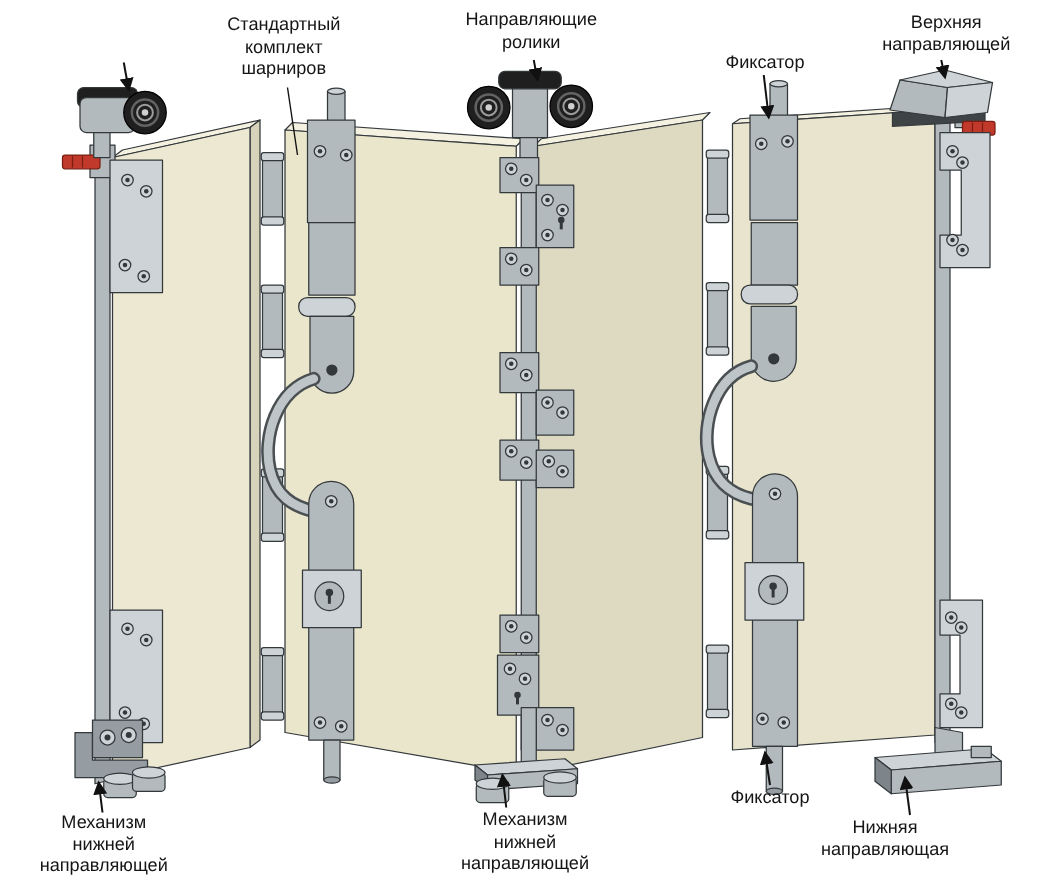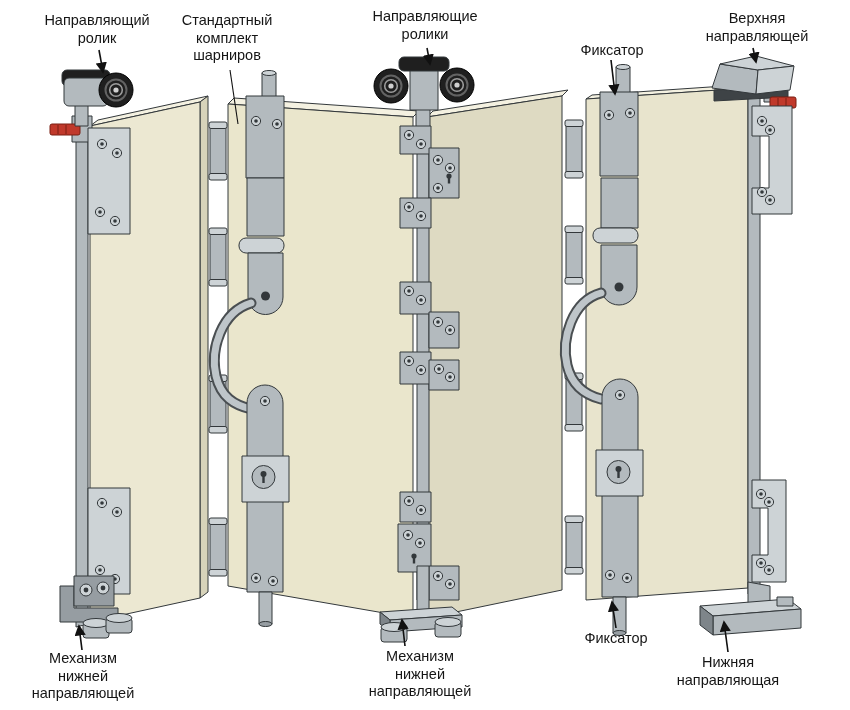--- a/index.html
+++ b/index.html
@@ -286,33 +286,31 @@
     <line x1="427" y1="48" x2="430" y2="64" marker-end="url(#ah)"></line>
     <line x1="611" y1="60" x2="615" y2="94" marker-end="url(#ah)"></line>
     <line x1="753" y1="48" x2="756" y2="62" marker-end="url(#ah)"></line>
     <line x1="82" y1="650" x2="79" y2="626" marker-end="url(#ah)"></line>
     <line x1="405" y1="646" x2="402" y2="620" marker-end="url(#ah)"></line>
     <line x1="616" y1="628" x2="612" y2="602" marker-end="url(#ah)"></line>
     <line x1="728" y1="652" x2="724" y2="622" marker-end="url(#ah)"></line>
   </g>
 </svg>
 
-<div class="callout" style="left:30px;top:12px;width:134px">Направляющий
-ролик</div>
 <div class="callout" style="left:358px;top:8px;width:134px">Направляющие
 ролики</div>
 <div class="callout" style="left:175px;top:12px;width:104px">Стандартный
 комплект
 шарниров</div>
 <div class="callout" style="left:570px;top:42px;width:84px">Фиксатор</div>
 <div class="callout" style="left:697px;top:10px;width:120px">Верхняя
 направляющей</div>
 <div class="callout" style="left:18px;top:650px;width:130px">Механизм
 нижней
 направляющей</div>
 <div class="callout" style="left:355px;top:648px;width:130px">Механизм
 нижней
 направляющей</div>
 <div class="callout" style="left:574px;top:630px;width:84px">Фиксатор</div>
-<div class="callout" style="left:662px;top:654px;width:132px">Нижняя
+<div class="callout" style="left:642px;top:654px;width:132px">Нижняя
 направляющая</div>
 
 </div>
 
 </body></html>

